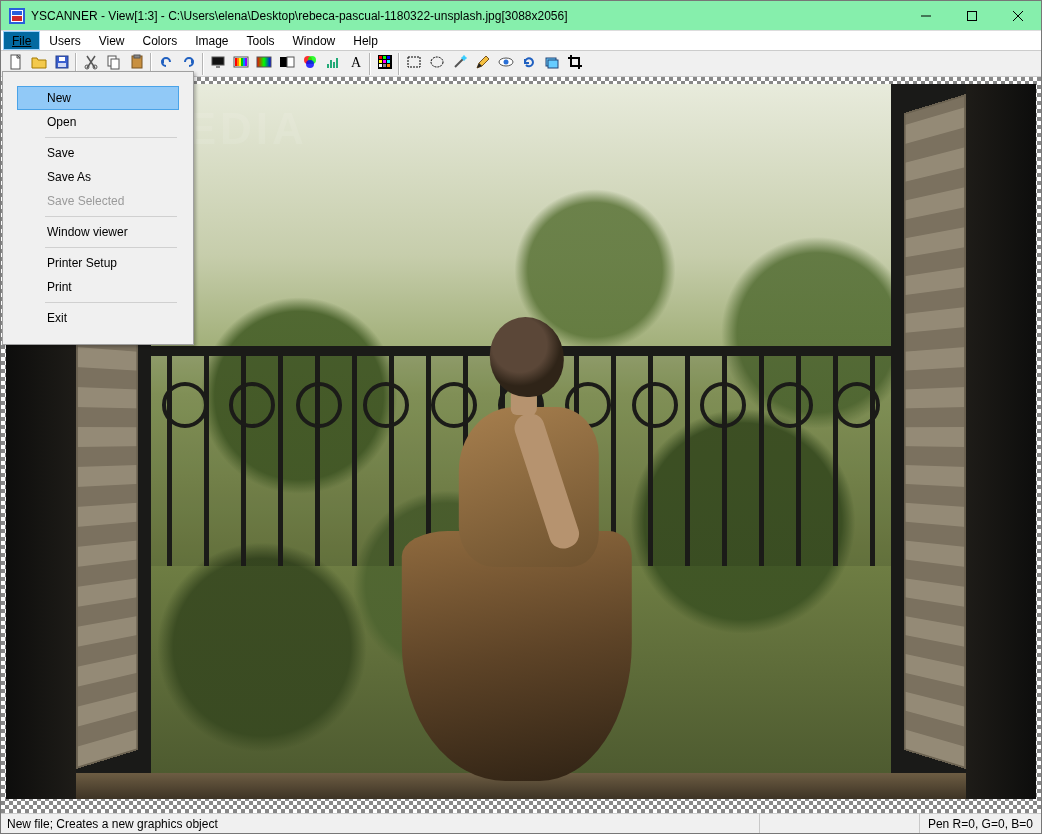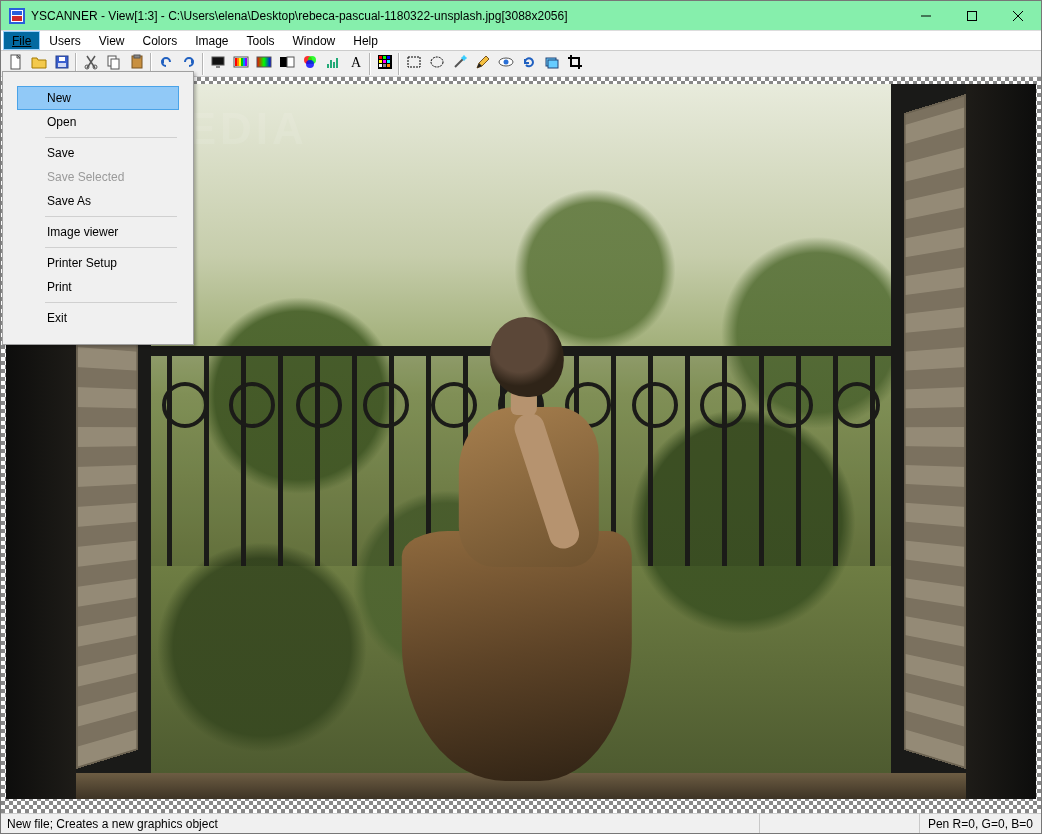--- a/index.html
+++ b/index.html
@@ -446,24 +446,24 @@
           <path d="M4 1v11h11 M1 4h11v11" stroke="#000" stroke-width="2" fill="none"></path>
         </svg></span>
     </div>
   </div>
 
 <div class="dropdown" id="dropdown">
     <div class="dd-item highlight">New</div>
     <div class="dd-item">Open</div>
     <div class="dd-sep"></div>
     <div class="dd-item">Save</div>
+    <div class="dd-item">Save As</div>
     <div class="dd-item disabled">Save Selected</div>
-    <div class="dd-item">Save As</div>
     <div class="dd-sep"></div>
-    <div class="dd-item">Image viewer</div>
+    <div class="dd-item">Window viewer</div>
     <div class="dd-sep"></div>
     <div class="dd-item">Printer Setup</div>
     <div class="dd-item">Print</div>
     <div class="dd-sep"></div>
     <div class="dd-item">Exit</div>
   </div>
 
 <div class="canvas-area">
   <div class="image-box">
     <div class="photo-scene">

